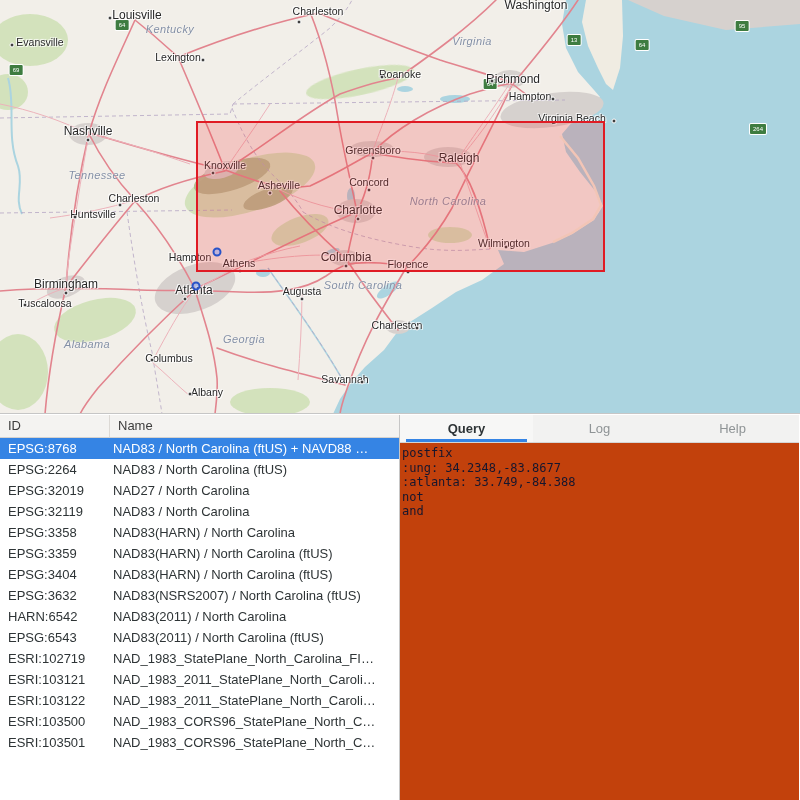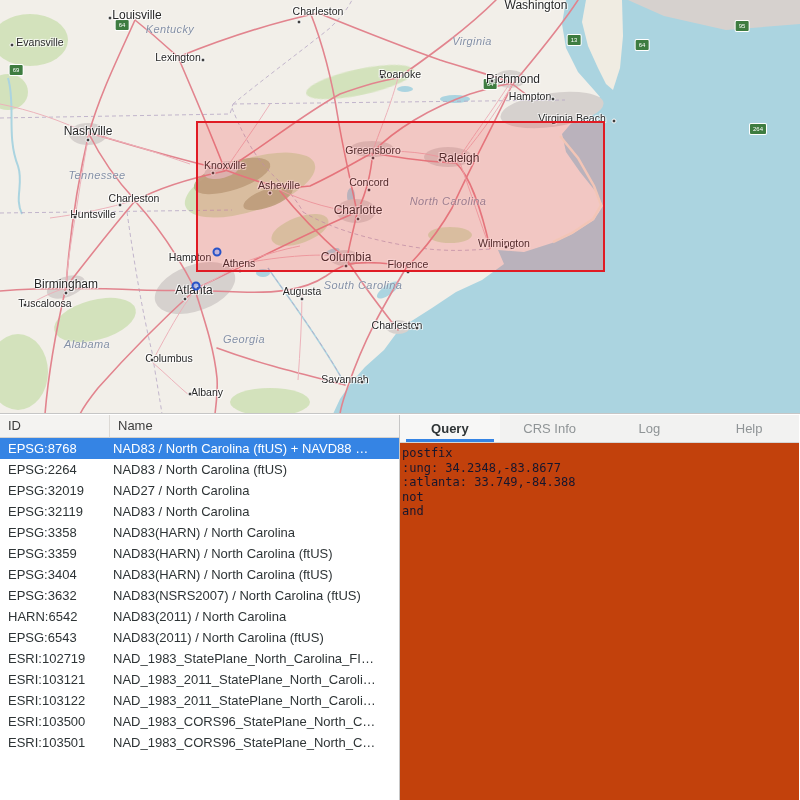--- a/index.html
+++ b/index.html
@@ -337,21 +337,20 @@
             <line x1="4.5" y1="4.5" x2="9.5" y2="9.5" stroke="#fff" stroke-width="1.4"></line>
             <line x1="9.5" y1="4.5" x2="4.5" y2="9.5" stroke="#fff" stroke-width="1.4"></line>
           </svg>
         </div>
       </div>
     </div>
 
     <div id="right">
       <div class="tabs">
           <div class="tab active">Query</div>
-          <div class="tab">CRS Info</div>
           <div class="tab">Log</div>
           <div class="tab">Help</div>
         </div>
       <div class="qtext">postfix
 :ung: 34.2348,-83.8677
 :atlanta: 33.749,-84.388
 not
 and</div>
       <div class="btn-row">
         <div class="btn query">Query</div>

